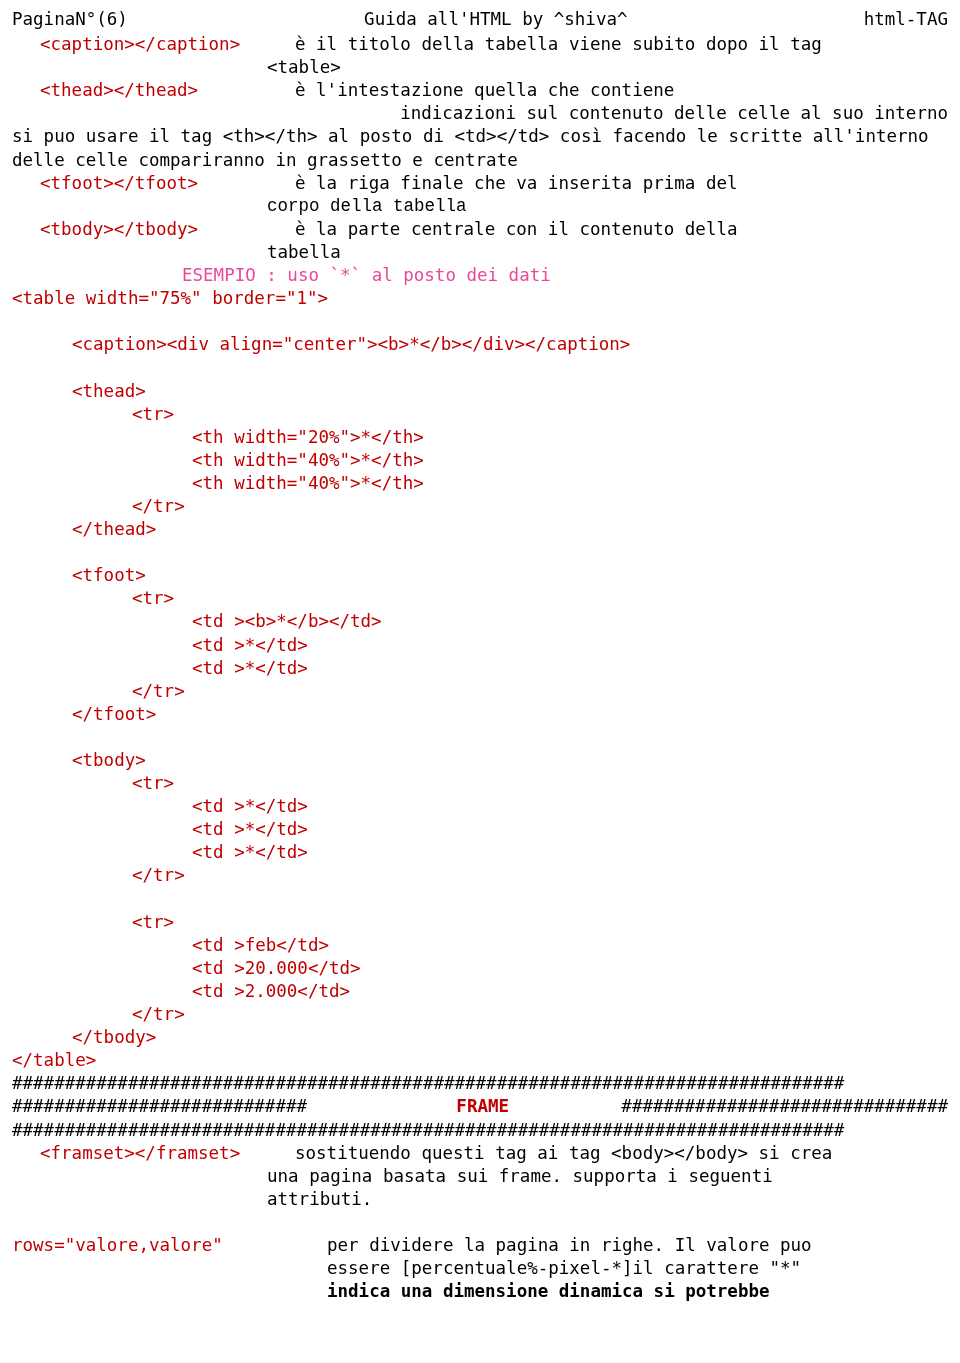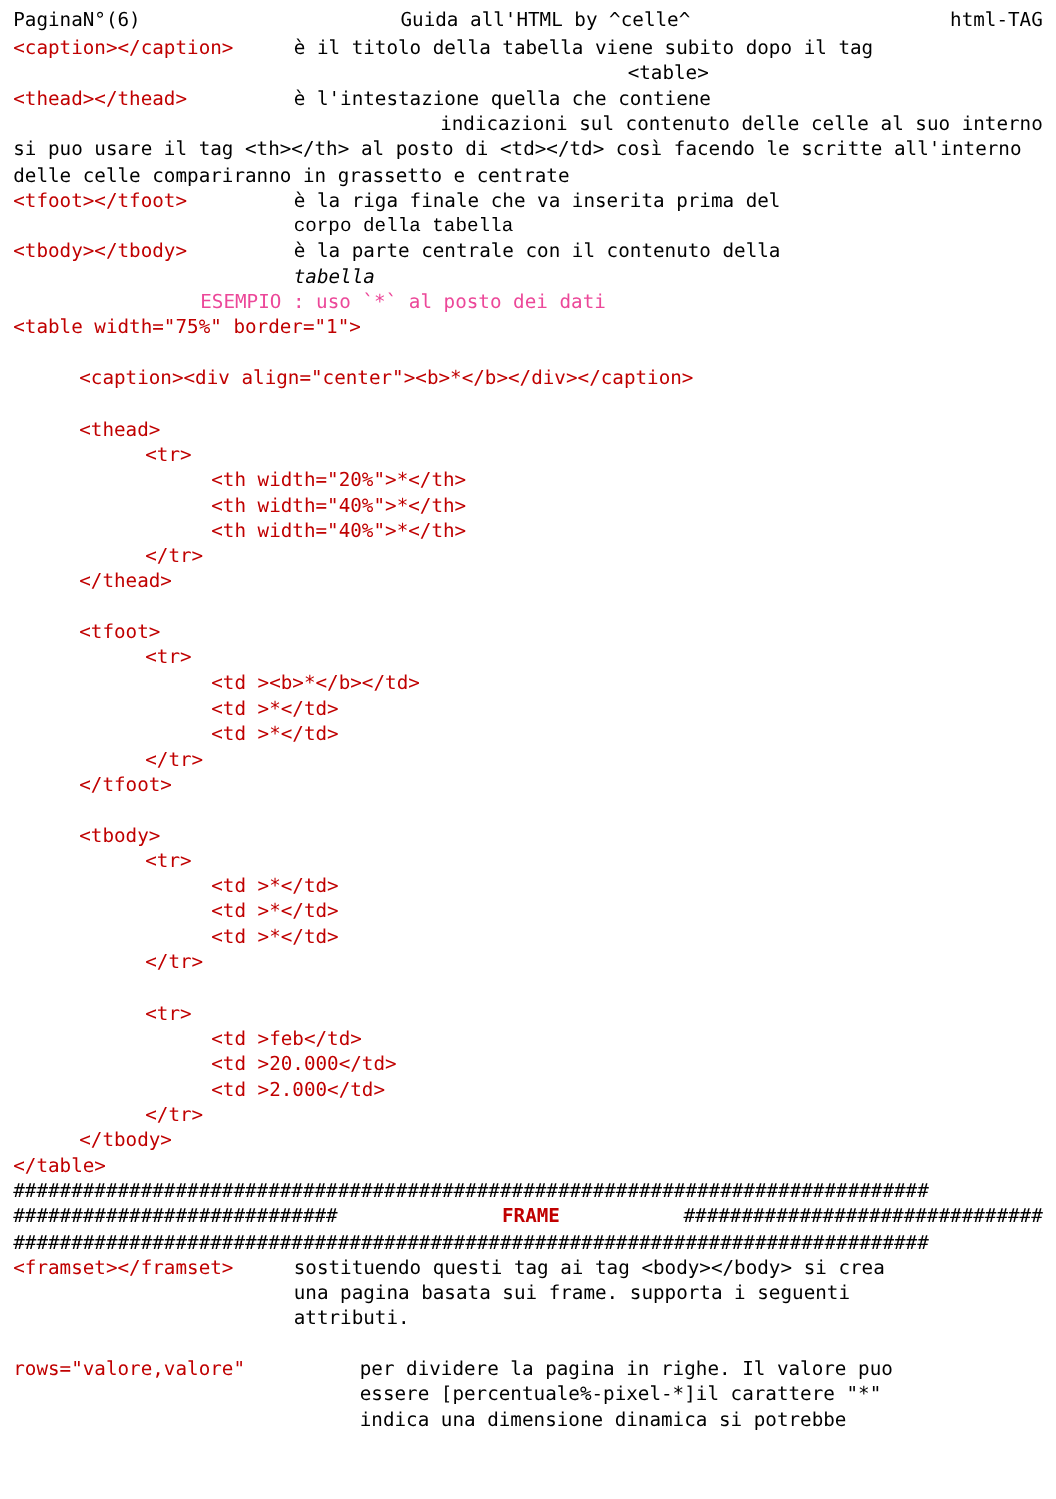--- a/index.html
+++ b/index.html
@@ -16,65 +16,65 @@
   .header {
     display: flex;
     justify-content: space-between;
     margin-bottom: 2px;
   }
   .red { color: #c00000; }
   .blue { color: #ec4899; }
   .ind1 { padding-left: 60px; }
   .ind2 { padding-left: 120px; }
   .ind3 { padding-left: 180px; }
-  .hang { display: flex; }
+  .hang { display: flex; margin-left: 28px; }
   .hang .tag { width: 255px; flex-shrink: 0; }
   .hang .desc { flex: 1; }
   .hang-wide { display: flex; }
   .hang-wide .tag { width: 255px; flex-shrink: 0; }
   .hang-wide .desc { flex: 1; padding-left: 60px; }
   .hashrow { display: flex; justify-content: space-between; }
   .hashrow .mid { color: #c00000; font-weight: bold; margin-left: 37px; }
 </style>
 </head>
 <body>
 
 
 
 <div class="header">
   <span>PaginaN°(6)</span>
-  <span>Guida all'HTML by ^celle^</span>
+  <span>Guida all'HTML by ^shiva^</span>
   <span>html-TAG</span>
 </div>
 
 <div class="hang">
   <span class="tag red">&lt;caption&gt;&lt;/caption&gt;</span>
   <span class="desc">è il titolo della tabella viene subito dopo il tag</span>
 </div>
-<div style="padding-left:255px;text-align:center;">&lt;table&gt;</div>
+<div style="padding-left:255px;">&lt;table&gt;</div>
 
 <div class="hang">
   <span class="tag red">&lt;thead&gt;&lt;/thead&gt;</span>
   <span class="desc">è l'intestazione quella che contiene</span>
 </div>
 <div style="padding-left:255px;text-align:right;">indicazioni sul contenuto delle celle al suo interno</div>
 
 <div>si puo usare il tag &lt;th&gt;&lt;/th&gt; al posto di &lt;td&gt;&lt;/td&gt; così facendo le scritte all'interno delle celle compariranno in grassetto e centrate</div>
 
 <div class="hang">
   <span class="tag red">&lt;tfoot&gt;&lt;/tfoot&gt;</span>
   <span class="desc">è la riga finale che va inserita prima del</span>
 </div>
 <div style="padding-left:255px;font-family:Liberation Mono, monospace;">corpo della tabella</div>
 
 <div class="hang">
   <span class="tag red">&lt;tbody&gt;&lt;/tbody&gt;</span>
   <span class="desc">è la parte centrale con il contenuto della</span>
 </div>
-<div style="padding-left:255px;font-style:italic;">tabella</div>
+<div style="padding-left:255px;">tabella</div>
 
 <div class="blue" style="padding-left:170px;">ESEMPIO : uso `*`  al posto dei dati</div>
 
 <div class="red">&lt;table width="75%" border="1"&gt;</div>
 <br>
 <div class="red ind1">&lt;caption&gt;&lt;div align="center"&gt;&lt;b&gt;*&lt;/b&gt;&lt;/div&gt;&lt;/caption&gt;</div>
 <br>
 <div class="red ind1">&lt;thead&gt;</div>
 <div class="red ind2">&lt;tr&gt;</div>
 <div class="red ind3">&lt;th width="20%"&gt;*&lt;/th&gt;</div>
@@ -119,16 +119,16 @@
   <span class="desc">sostituendo questi tag  ai tag &lt;body&gt;&lt;/body&gt; si crea</span>
 </div>
 <div style="padding-left:255px;">una pagina basata sui frame. supporta i seguenti</div>
 <div style="padding-left:255px;">attributi.</div>
 <br>
 <div class="hang-wide">
   <span class="tag red">rows="valore,valore"</span>
   <span class="desc">per dividere la pagina in righe. Il valore puo</span>
 </div>
 <div style="padding-left:315px;">essere [percentuale%-pixel-*]il carattere "*"</div>
-<div style="padding-left:315px;">indica una dimensione dinamica si potrebbe</div>
+<div style="padding-left:315px;font-weight:bold;">indica una dimensione dinamica si potrebbe</div>
 
 
 
 
 </body></html>

